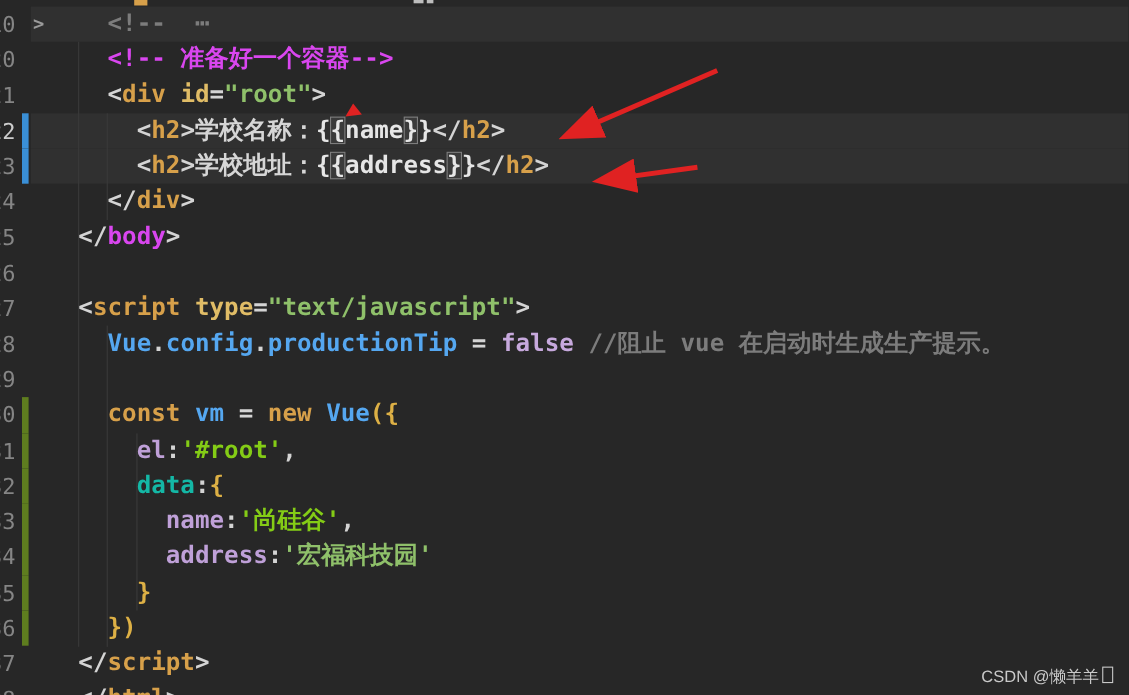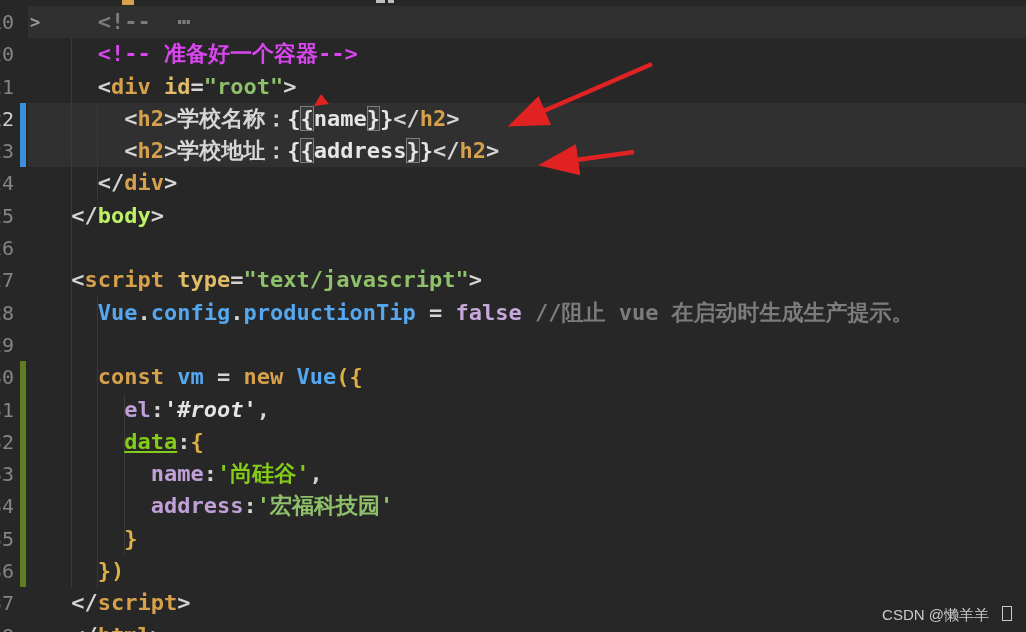--- a/index.html
+++ b/index.html
@@ -41,42 +41,42 @@
   #g3{left:124px;top:394px;height:161px;}
   .frag{position:absolute;z-index:1;}
   #frag1{left:122px;top:0;width:12px;height:5px;background:#d7a04a;}
   #frag2{left:376px;top:0;width:9px;height:3px;background:#bdbdbd;}
   #frag3{left:388px;top:0;width:6px;height:3px;background:#bdbdbd;}
   #overlay{position:absolute;left:0;top:0;z-index:5;pointer-events:none;}
   #watermark{
     position:absolute;right:14px;bottom:7px;z-index:6;
     color:#c9c9c9;font-size:15px;font-weight:400;
     font-family:"Liberation Sans","DejaVu Sans",sans-serif;
-    display:flex;align-items:flex-start;gap:12px;
+    display:flex;align-items:flex-start;gap:2px;
   }
   .tofu{display:inline-block;width:8px;height:13px;border:1px solid #c9c9c9;margin-left:1px;}
 </style>
 </head>
 <body>
 
 <div id="editor">
     <div class="row hl"><span class="ln">10</span><span class="fold">&gt;</span><pre class="code"><span style="color: rgb(124, 124, 124);">   &lt;!--  ⋯</span></pre></div>
     <div class="row"><span class="ln">20</span><pre class="code"><span style="color: #d946ef;">   &lt;!-- 准备好一个容器--&gt;</span></pre></div>
     <div class="row"><span class="ln">21</span><pre class="code"><span style="color: rgb(212, 212, 212);">   &lt;</span><span style="color: rgb(215, 160, 74);">div</span><span style="color: rgb(212, 212, 212);"> </span><span style="color: rgb(224, 188, 102);">id</span><span style="color: rgb(212, 212, 212);">=</span><span style="color: rgb(143, 192, 106);">"root"</span><span style="color: rgb(212, 212, 212);">&gt;</span></pre></div>
     <div class="row hl"><span class="ln active">22</span><div class="gitbar" style="background: rgb(58, 143, 214);"></div><pre class="code"><span style="color: rgb(212, 212, 212);">     &lt;</span><span style="color: rgb(215, 160, 74);">h2</span><span style="color: rgb(212, 212, 212);">&gt;</span><span style="color: rgb(214, 214, 214);">学校名称：</span><span style="color: rgb(230, 230, 230);">{</span><span class="box" style="color: rgb(230, 230, 230);">{</span><span style="color: rgb(230, 230, 230);">name</span><span class="box" style="color: rgb(230, 230, 230);">}</span><span style="color: rgb(230, 230, 230);">}</span><span style="color: rgb(212, 212, 212);">&lt;/</span><span style="color: rgb(215, 160, 74);">h2</span><span style="color: rgb(212, 212, 212);">&gt;</span></pre></div>
     <div class="row hl"><span class="ln">23</span><div class="gitbar" style="background: rgb(58, 143, 214);"></div><pre class="code"><span style="color: rgb(212, 212, 212);">     &lt;</span><span style="color: rgb(215, 160, 74);">h2</span><span style="color: rgb(212, 212, 212);">&gt;</span><span style="color: rgb(214, 214, 214);">学校地址：</span><span style="color: rgb(230, 230, 230);">{</span><span class="box" style="color: rgb(230, 230, 230);">{</span><span style="color: rgb(230, 230, 230);">address</span><span class="box" style="color: rgb(230, 230, 230);">}</span><span style="color: rgb(230, 230, 230);">}</span><span style="color: rgb(212, 212, 212);">&lt;/</span><span style="color: rgb(215, 160, 74);">h2</span><span style="color: rgb(212, 212, 212);">&gt;</span></pre></div>
     <div class="row"><span class="ln">24</span><pre class="code"><span style="color: rgb(212, 212, 212);">   &lt;/</span><span style="color: rgb(215, 160, 74);">div</span><span style="color: rgb(212, 212, 212);">&gt;</span></pre></div>
-    <div class="row"><span class="ln">25</span><pre class="code"><span style="color: rgb(212, 212, 212);"> &lt;/</span><span style="color: #bef264; text-align: center;">body</span><span style="color: rgb(212, 212, 212);">&gt;</span></pre></div>
+    <div class="row"><span class="ln">25</span><pre class="code"><span style="color: rgb(212, 212, 212);"> &lt;/</span><span style="color: #d946ef; text-align: center;">body</span><span style="color: rgb(212, 212, 212);">&gt;</span></pre></div>
     <div class="row"><span class="ln">26</span><pre class="code"></pre></div>
     <div class="row"><span class="ln">27</span><pre class="code"><span style="color: rgb(212, 212, 212);"> &lt;</span><span style="color: rgb(215, 160, 74);">script</span><span style="color: rgb(212, 212, 212);"> </span><span style="color: rgb(224, 188, 102);">type</span><span style="color: rgb(212, 212, 212);">=</span><span style="color: rgb(143, 192, 106);">"text/javascript"</span><span style="color: rgb(212, 212, 212);">&gt;</span></pre></div>
     <div class="row"><span class="ln">28</span><pre class="code"><span style="color: rgb(212, 212, 212);">   </span><span style="color: rgb(85, 167, 240);">Vue</span><span style="color: rgb(212, 212, 212);">.</span><span style="color: rgb(85, 167, 240);">config</span><span style="color: rgb(212, 212, 212);">.</span><span style="color: rgb(85, 167, 240);">productionTip</span><span style="color: rgb(212, 212, 212);"> = </span><span style="color: rgb(199, 169, 221);">false</span><span style="color: rgb(124, 124, 124);"> //阻止 vue 在启动时生成生产提示。</span></pre></div>
     <div class="row"><span class="ln">29</span><pre class="code"></pre></div>
     <div class="row"><span class="ln">30</span><div class="gitbar" style="background: rgb(94, 125, 31);"></div><pre class="code"><span style="color: rgb(212, 212, 212);">   </span><span style="color: rgb(215, 160, 74);">const</span><span style="color: rgb(212, 212, 212);"> </span><span style="color: rgb(85, 167, 240);">vm</span><span style="color: rgb(212, 212, 212);"> = </span><span style="color: rgb(215, 160, 74);">new</span><span style="color: rgb(212, 212, 212);"> </span><span style="color: rgb(85, 167, 240);">Vue</span><span style="color: rgb(221, 176, 69);">({</span></pre></div>
-    <div class="row"><span class="ln">31</span><div class="gitbar" style="background: rgb(94, 125, 31);"></div><pre class="code"><span style="color: rgb(212, 212, 212);">     </span><span style="color: rgb(191, 160, 216);">el</span><span style="color: rgb(212, 212, 212);">:</span><span style="color: #e5e5e5; font-style: italic;">'#root'</span><span style="color: rgb(212, 212, 212);">,</span></pre></div>
-    <div class="row"><span class="ln">32</span><div class="gitbar" style="background: rgb(94, 125, 31);"></div><pre class="code"><span style="color: rgb(212, 212, 212);">     </span><span style="color: #84cc16; text-decoration: underline;">data</span><span style="color: rgb(212, 212, 212);">:</span><span style="color: rgb(221, 176, 69);">{</span></pre></div>
+    <div class="row"><span class="ln">31</span><div class="gitbar" style="background: rgb(94, 125, 31);"></div><pre class="code"><span style="color: rgb(212, 212, 212);">     </span><span style="color: rgb(191, 160, 216);">el</span><span style="color: rgb(212, 212, 212);">:</span><span style="color: #84cc16;">'#root'</span><span style="color: rgb(212, 212, 212);">,</span></pre></div>
+    <div class="row"><span class="ln">32</span><div class="gitbar" style="background: rgb(94, 125, 31);"></div><pre class="code"><span style="color: rgb(212, 212, 212);">     </span><span style="color: #14b8a6;">data</span><span style="color: rgb(212, 212, 212);">:</span><span style="color: rgb(221, 176, 69);">{</span></pre></div>
     <div class="row"><span class="ln">33</span><div class="gitbar" style="background: rgb(94, 125, 31);"></div><pre class="code"><span style="color: rgb(212, 212, 212);">       </span><span style="color: rgb(191, 160, 216);">name</span><span style="color: rgb(212, 212, 212);">:</span><span style="color: #84cc16;">'尚硅谷'</span><span style="color: rgb(212, 212, 212);">,</span></pre></div>
     <div class="row"><span class="ln">34</span><div class="gitbar" style="background: rgb(94, 125, 31);"></div><pre class="code"><span style="color: rgb(212, 212, 212);">       </span><span style="color: rgb(191, 160, 216);">address</span><span style="color: rgb(212, 212, 212);">:</span><span style="color: rgb(143, 192, 106);">'宏福科技园'</span></pre></div>
     <div class="row"><span class="ln">35</span><div class="gitbar" style="background: rgb(94, 125, 31);"></div><pre class="code"><span style="color: rgb(221, 176, 69);">     }</span></pre></div>
     <div class="row"><span class="ln">36</span><div class="gitbar" style="background: rgb(94, 125, 31);"></div><pre class="code"><span style="color: rgb(221, 176, 69);">   })</span></pre></div>
     <div class="row"><span class="ln">37</span><pre class="code"><span style="color: rgb(212, 212, 212);"> &lt;/</span><span style="color: rgb(215, 160, 74);">script</span><span style="color: rgb(212, 212, 212);">&gt;</span></pre></div>
     <div class="row"><span class="ln">38</span><pre class="code"><span style="color: rgb(212, 212, 212);"> &lt;/</span><span style="color: rgb(215, 160, 74);">html</span><span style="color: rgb(212, 212, 212);">&gt;</span></pre></div>
   </div>
 
 <div class="guide" id="g1"></div>
 <div class="guide" id="g2a"></div>

